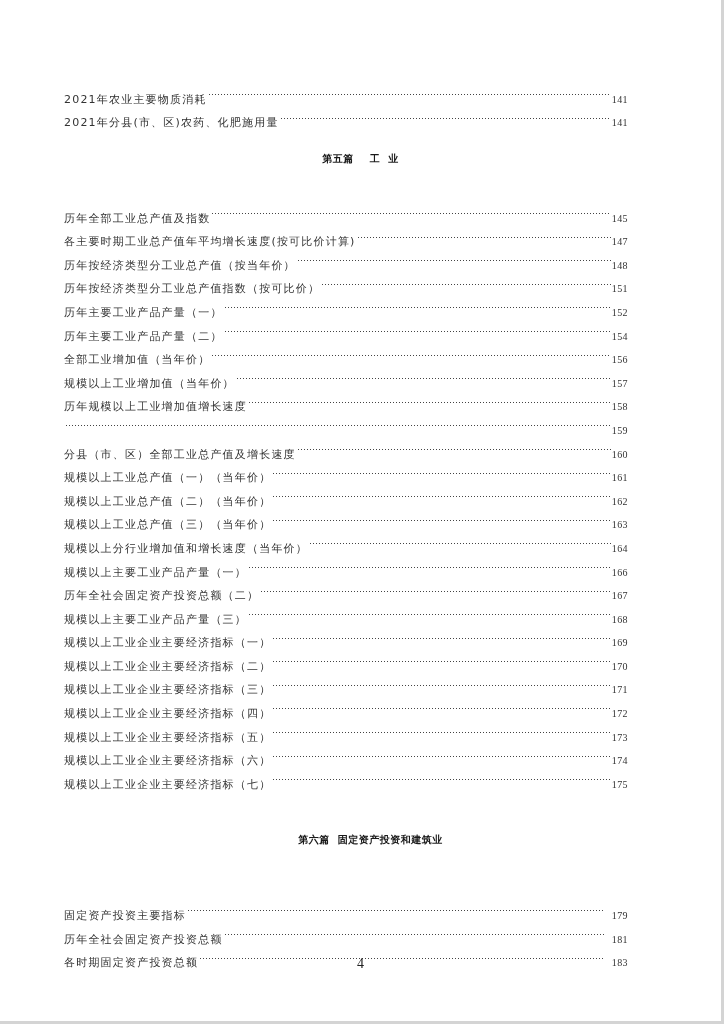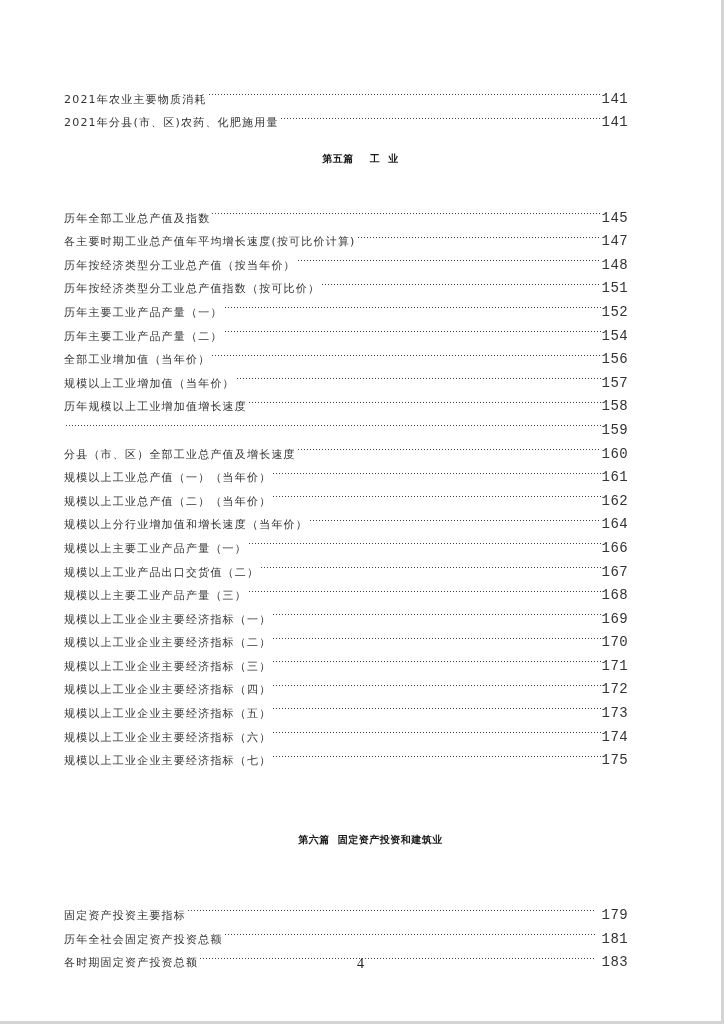--- a/index.html
+++ b/index.html
@@ -59,22 +59,22 @@
       left: 0;
       right: 0;
       top: 15px;
       height: 1.3px;
       background-image: radial-gradient(circle, #444 0.75px, transparent 0.9px);
       background-size: 3px 1.3px;
       background-repeat: repeat-x;
     }
     .toc-page {
       flex: 0 0 auto;
-      font-family: Liberation Mono, monospace;
-      font-size: 14px;
+      font-family: Liberation Serif, serif;
+      font-size: 10px;
       color: #333333;
       letter-spacing: 0.4px;
     }
     .toc-page.gap {
       padding-left: 6px;
       margin-top: 42px;
     }
     .section-heading {
       position: absolute;
       left: 0;
@@ -177,31 +177,36 @@
         <span class="toc-title">规模以上工业总产值（一）（当年价）</span>
         <span class="toc-dots"></span>
         <span class="toc-page">161</span>
       </div>
     <div class="toc-row">
         <span class="toc-title">规模以上工业总产值（二）（当年价）</span>
         <span class="toc-dots"></span>
         <span class="toc-page">162</span>
       </div>
     <div class="toc-row">
+        <span class="toc-title">规模以上工业总产值（三）（当年价）</span>
+        <span class="toc-dots"></span>
+        <span class="toc-page">163</span>
+      </div>
+    <div class="toc-row">
         <span class="toc-title">规模以上分行业增加值和增长速度（当年价）</span>
         <span class="toc-dots"></span>
         <span class="toc-page">164</span>
       </div>
     <div class="toc-row">
         <span class="toc-title">规模以上主要工业产品产量（一）</span>
         <span class="toc-dots"></span>
         <span class="toc-page">166</span>
       </div>
     <div class="toc-row">
-        <span class="toc-title">规模以上工业产品出口交货值（二）</span>
+        <span class="toc-title">历年全社会固定资产投资总额（二）</span>
         <span class="toc-dots"></span>
         <span class="toc-page">167</span>
       </div>
     <div class="toc-row">
         <span class="toc-title">规模以上主要工业产品产量（三）</span>
         <span class="toc-dots"></span>
         <span class="toc-page">168</span>
       </div>
     <div class="toc-row">
         <span class="toc-title">规模以上工业企业主要经济指标（一）</span>

